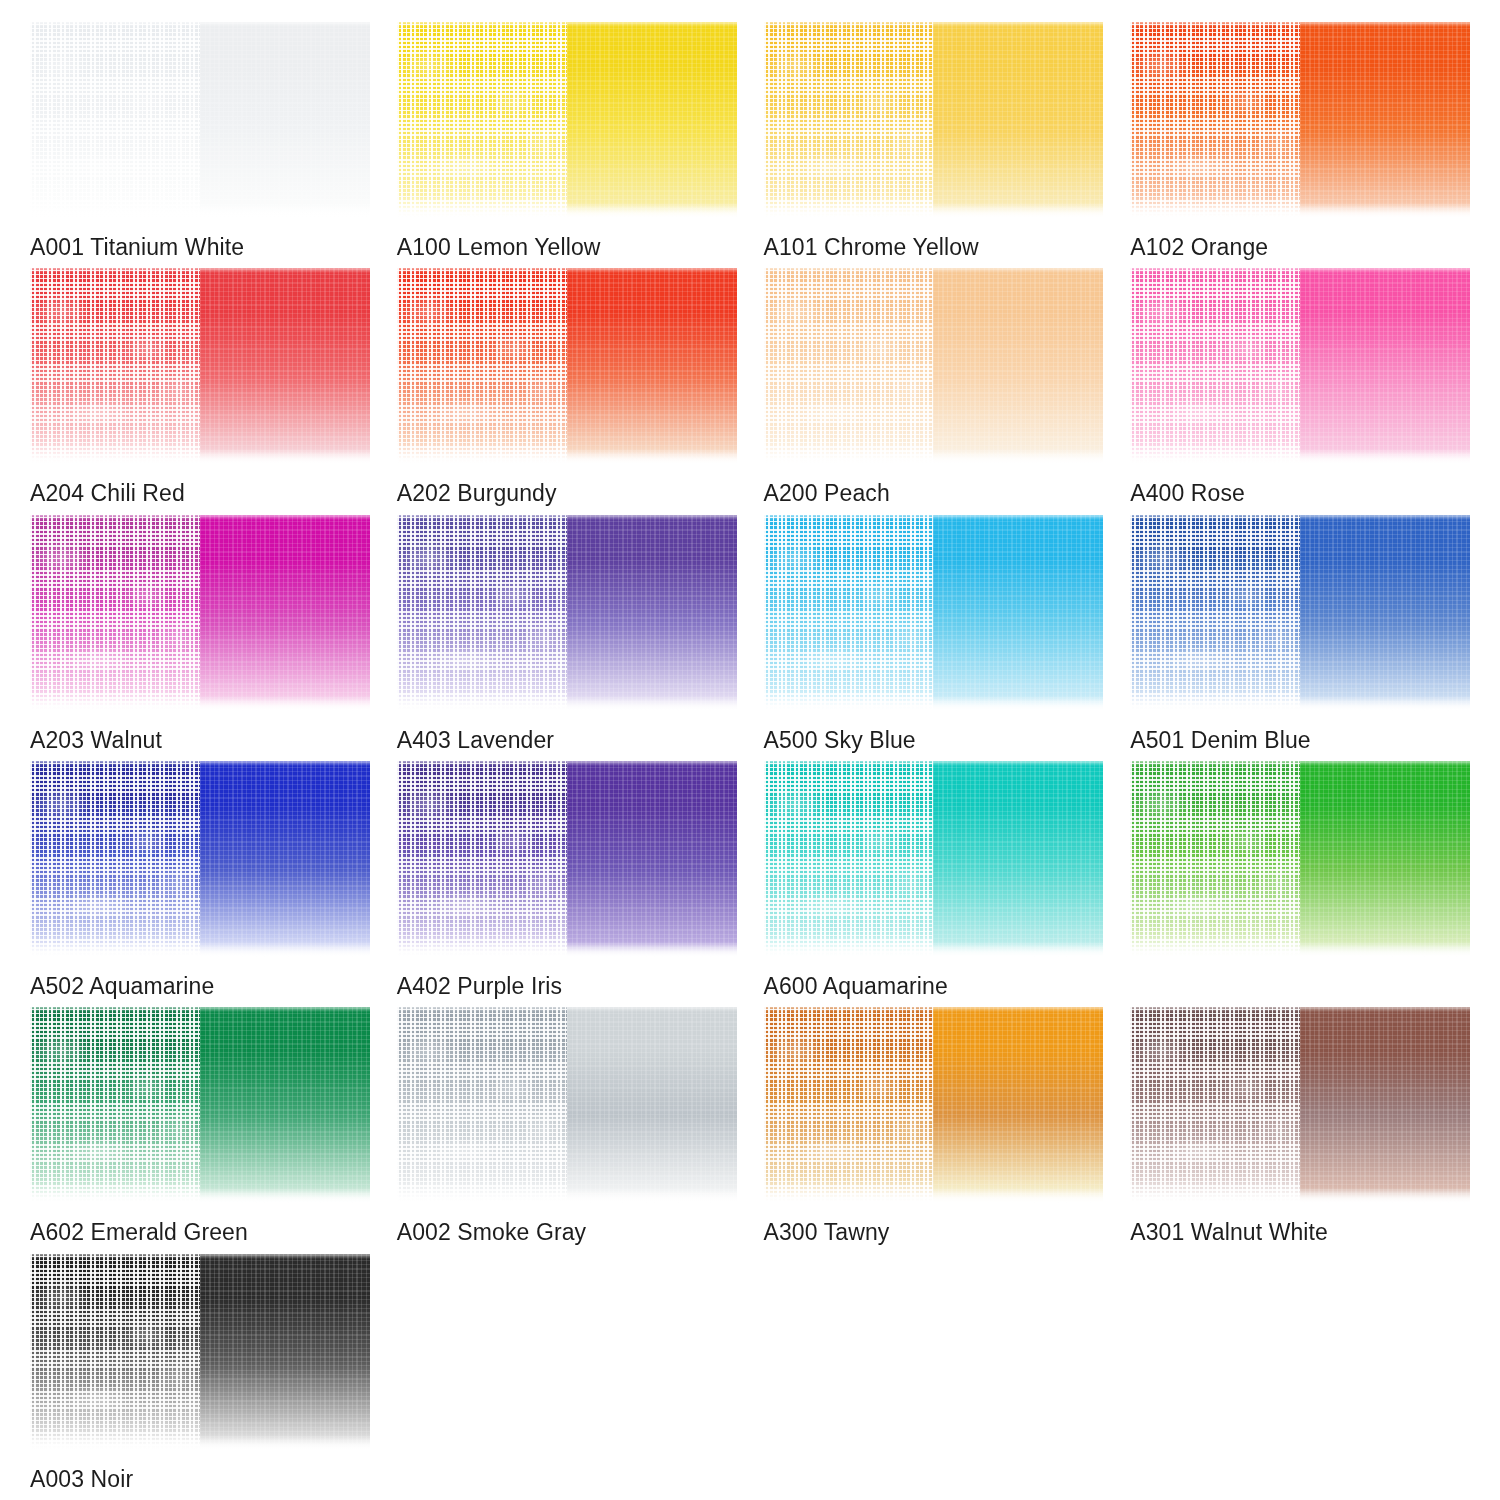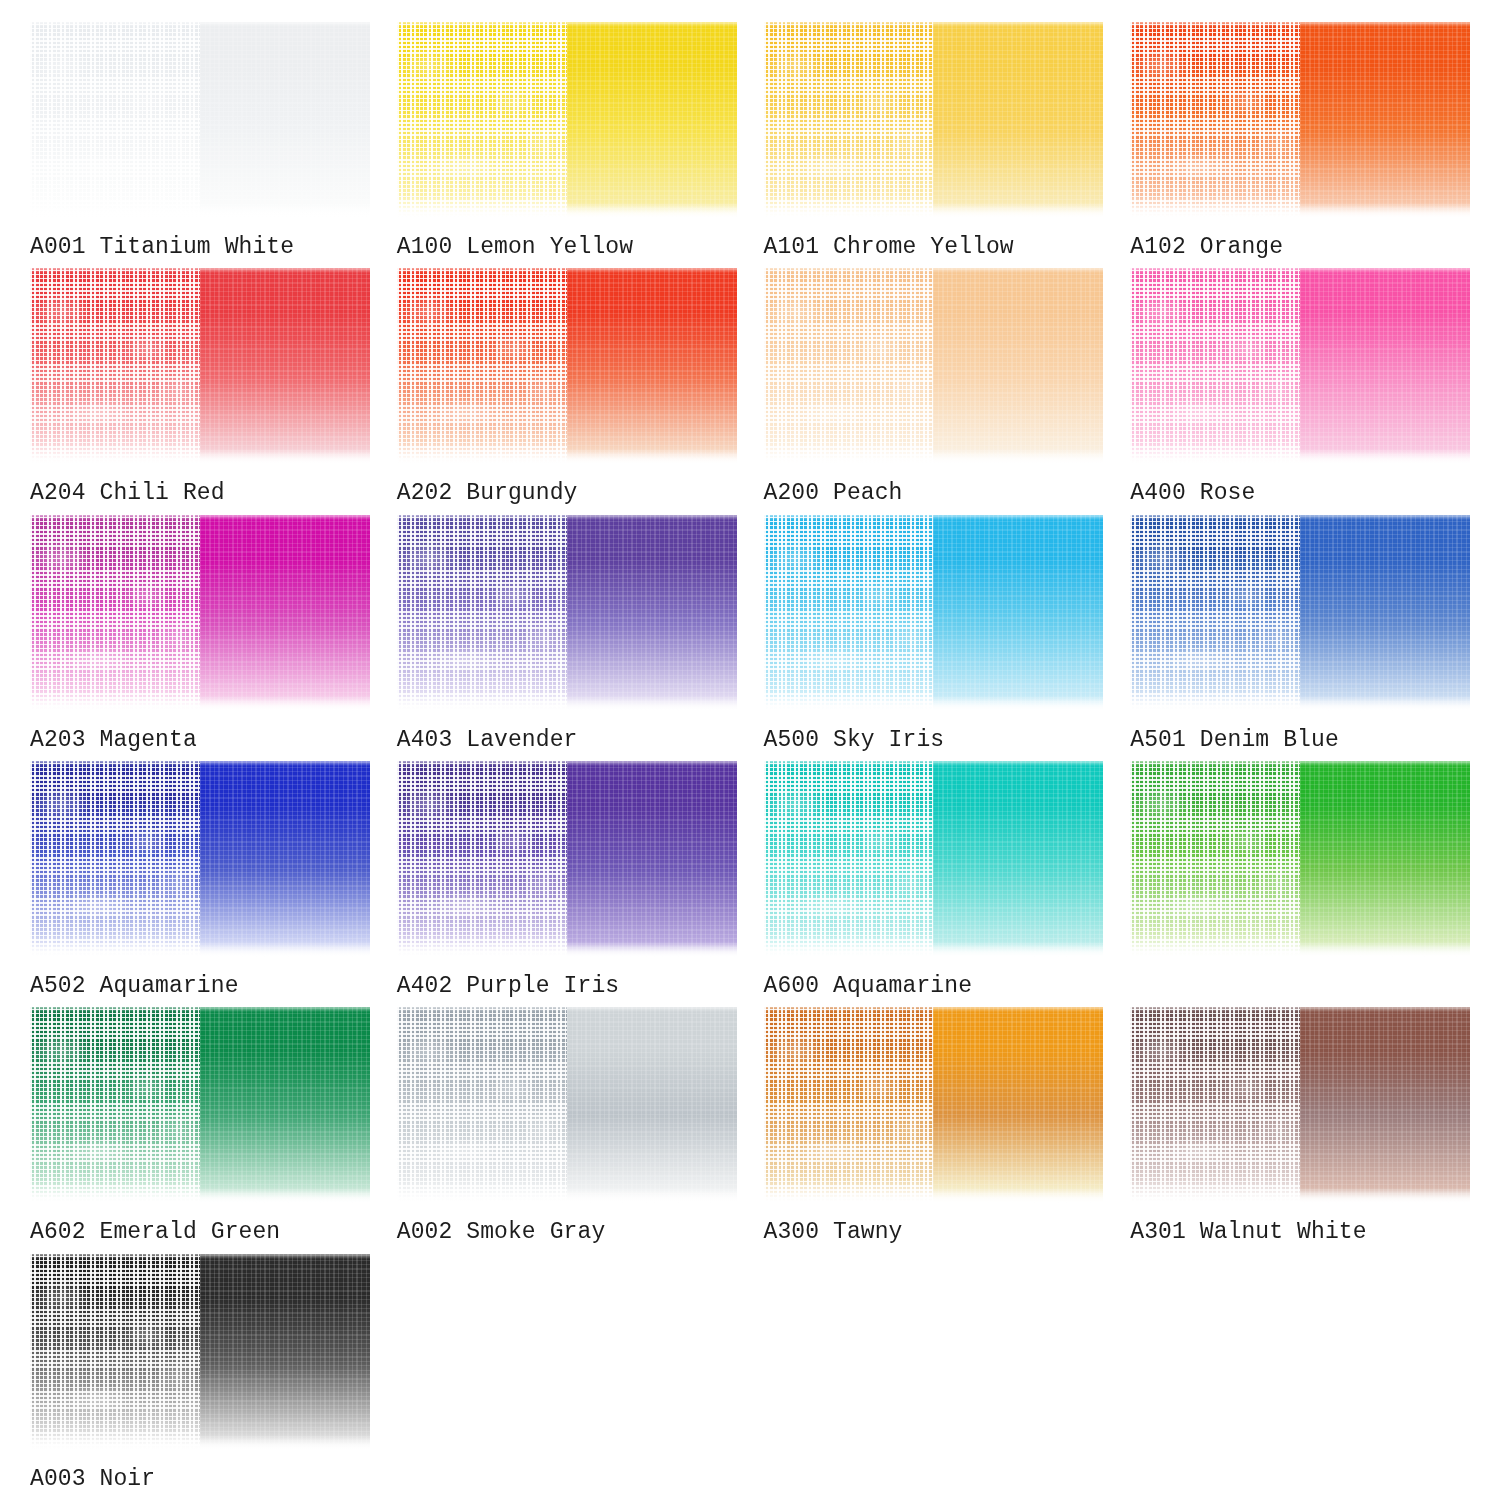--- a/index.html
+++ b/index.html
@@ -20,21 +20,20 @@
   }
 
   .swatch-grid {
     display: grid;
     grid-template-columns: repeat(4, 1fr);
     grid-template-rows: repeat(6, 1fr);
     column-gap: 27px;
     row-gap: 0px;
     width: 1440px;
     height: 1478px;
-    font-family: Liberation Mono, monospace;
   }
 
   .swatch-cell {
     position: relative;
     display: flex;
     flex-direction: column;
     justify-content: flex-start;
   }
 
   
@@ -268,21 +267,21 @@
             <div class="weave"></div>
             <div class="mottle"></div>
           </div>
           <div class="patch-half right">
             <div class="patch-fill" style="background: linear-gradient(rgb(209, 14, 168) 0%, rgb(209, 14, 168) 22%, rgb(217, 79, 189) 55%, rgb(246, 200, 232) 92%, rgb(255, 255, 255) 100%);"></div>
             <div class="weave"></div>
           </div>
           <div class="edge-top"></div>
           <div class="edge-bottom"></div>
         </div>
-        <div class="swatch-label">A203 Magenta</div>
+        <div class="swatch-label">A203 Walnut</div>
       </div>
       <div class="swatch-cell">
         <div class="patch">
           <div class="patch-half left">
             <div class="patch-fill" style="background: linear-gradient(rgb(91, 79, 163) 0%, rgb(91, 79, 163) 16%, rgb(132, 116, 196) 48%, rgb(217, 210, 238) 88%, rgb(255, 255, 255) 100%);"></div>
             <div class="weave"></div>
             <div class="mottle"></div>
           </div>
           <div class="patch-half right">
             <div class="patch-fill" style="background: linear-gradient(rgb(93, 63, 158) 0%, rgb(93, 63, 158) 22%, rgb(132, 116, 196) 55%, rgb(222, 214, 240) 92%, rgb(255, 255, 255) 100%);"></div>
@@ -300,21 +299,21 @@
             <div class="weave"></div>
             <div class="mottle"></div>
           </div>
           <div class="patch-half right">
             <div class="patch-fill" style="background: linear-gradient(rgb(38, 183, 234) 0%, rgb(38, 183, 234) 22%, rgb(100, 205, 238) 55%, rgb(196, 234, 247) 92%, rgb(255, 255, 255) 100%);"></div>
             <div class="weave"></div>
           </div>
           <div class="edge-top"></div>
           <div class="edge-bottom"></div>
         </div>
-        <div class="swatch-label">A500 Sky Iris</div>
+        <div class="swatch-label">A500 Sky Blue</div>
       </div>
       <div class="swatch-cell">
         <div class="patch">
           <div class="patch-half left">
             <div class="patch-fill" style="background: linear-gradient(rgb(42, 85, 168) 0%, rgb(42, 85, 168) 16%, rgb(93, 135, 207) 48%, rgb(196, 216, 240) 88%, rgb(255, 255, 255) 100%);"></div>
             <div class="weave"></div>
             <div class="mottle"></div>
           </div>
           <div class="patch-half right">
             <div class="patch-fill" style="background: linear-gradient(rgb(47, 99, 196) 0%, rgb(47, 99, 196) 22%, rgb(93, 135, 207) 55%, rgb(199, 218, 241) 92%, rgb(255, 255, 255) 100%);"></div>

